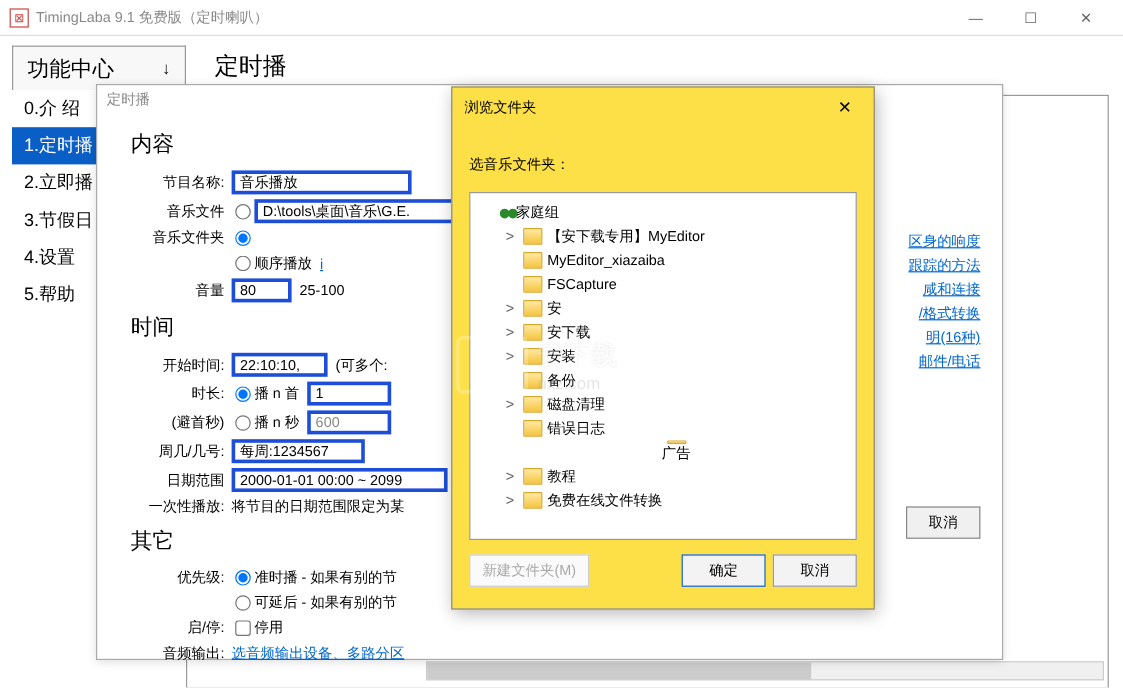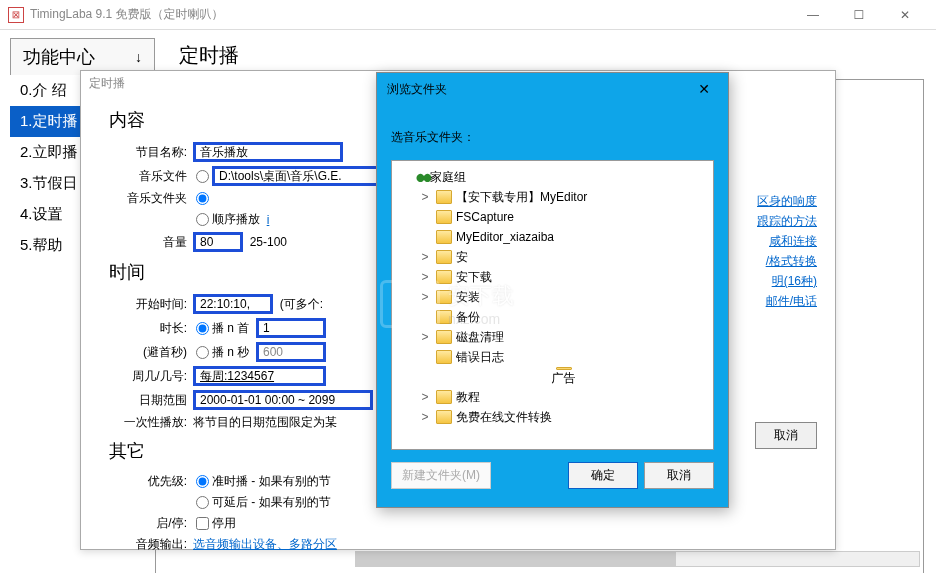--- a/index.html
+++ b/index.html
@@ -26,21 +26,21 @@
 .panel-body { padding: 4px 16px; }
 .sect-h { font-size: 18px; margin: 8px 0 10px 12px; }
 .row { display: flex; align-items: center; margin: 4px 0; font-size: 12px; }
 .lbl { width: 96px; text-align: right; padding-right: 6px; }
 .inp { border: 3px solid #1d4ed8; padding: 1px 4px; font-size: 12px; height: 20px; background: #fff; }
 .link { color: #06c; text-decoration: underline; cursor: pointer; }
 .rbox { margin: 0 3px; }
 .right-links { position: absolute; right: 18px; top: 120px; text-align: right; line-height: 20px; }
 .btn-cancel-main { position: absolute; right: 18px; bottom: 100px; border: 1px solid #888; padding: 4px 18px; background: #f0f0f0; cursor: pointer; }
 
-.dialog { position: absolute; top: 72px; left: 376px; width: 353px; height: 436px; background: #0ea5e9; border: 1px solid #888; box-shadow: 2px 4px 14px rgba(0,0,0,0.3); z-index: 100; }
+.dialog { position: absolute; top: 72px; left: 376px; width: 353px; height: 436px; background: #fde047; border: 1px solid #888; box-shadow: 2px 4px 14px rgba(0,0,0,0.3); z-index: 100; }
 .dialog-tb { height: 32px; display: flex; align-items: center; padding: 0 10px; }
 .dialog-tb .dt { flex: 1; font-size: 12px; }
 .dialog-tb .close { width: 28px; text-align: center; cursor: pointer; font-size: 14px; }
 .dialog-body { padding: 4px 14px 10px; margin-top: 20px; }
 .dialog-body .hint { font-size: 12px; margin-bottom: 14px; }
 .tree-box { border: 1px solid #999; height: 290px; overflow: auto; padding: 6px 4px; background: #fff; }
 .tree-item { display: flex; align-items: center; height: 20px; font-size: 12px; cursor: pointer; }
 .tree-item .exp { width: 14px; text-align: center; color: #666; }
 .tree-item .fico { width: 16px; height: 14px; margin: 0 4px; }
 .folder-ico { background: linear-gradient(#ffe9a0, #f5c542); border: 1px solid #d6a830; border-radius: 1px; }
@@ -136,21 +136,21 @@
       <input class="inp" style="width: 70px;" value="1">
     </div>
     <div class="row">
       <span class="lbl">(避首秒)</span>
       <input type="radio" class="rbox" style="">
       <span>播 n 秒</span>&nbsp;&nbsp;
       <input class="inp" style="width: 70px; color: rgb(136, 136, 136);" disabled="" value="600">
     </div>
     <div class="row">
       <span class="lbl">周几/几号:</span>
-      <input class="inp" style="width: 133px; text-decoration: underline;" value="每周:1234567">
+      <input class="inp" style="width: 111px;" value="每周:1234567">
     </div>
     <div class="row">
       <span class="lbl">日期范围</span>
       <input class="inp" style="width: 180px;" value="2000-01-01 00:00 ~ 2099">
     </div>
     <div class="row">
       <span class="lbl">一次性播放:</span>
       <span>将节目的日期范围限定为某</span>
     </div>
 
@@ -200,26 +200,26 @@
           <span>家庭组</span>
         </div>
         <div class="tree-item" style="padding-left: 22px;">
           <span class="exp">&gt;</span>
           <span class="fico folder-ico"></span>
           <span>【安下载专用】MyEditor</span>
         </div>
         <div class="tree-item" style="padding-left: 22px;">
           <span class="exp"></span>
           <span class="fico folder-ico"></span>
+          <span>MyEditor_xiazaiba</span>
+        </div>
+        <div class="tree-item" style="padding-left: 22px;">
+          <span class="exp"></span>
+          <span class="fico folder-ico"></span>
           <span>FSCapture</span>
-        </div>
-        <div class="tree-item" style="padding-left: 22px;">
-          <span class="exp"></span>
-          <span class="fico folder-ico"></span>
-          <span>MyEditor_xiazaiba</span>
         </div>
         <div class="tree-item" style="padding-left: 22px;">
           <span class="exp">&gt;</span>
           <span class="fico folder-ico"></span>
           <span>安</span>
         </div>
         <div class="tree-item" style="padding-left: 22px;">
           <span class="exp">&gt;</span>
           <span class="fico folder-ico"></span>
           <span>安下载</span>

